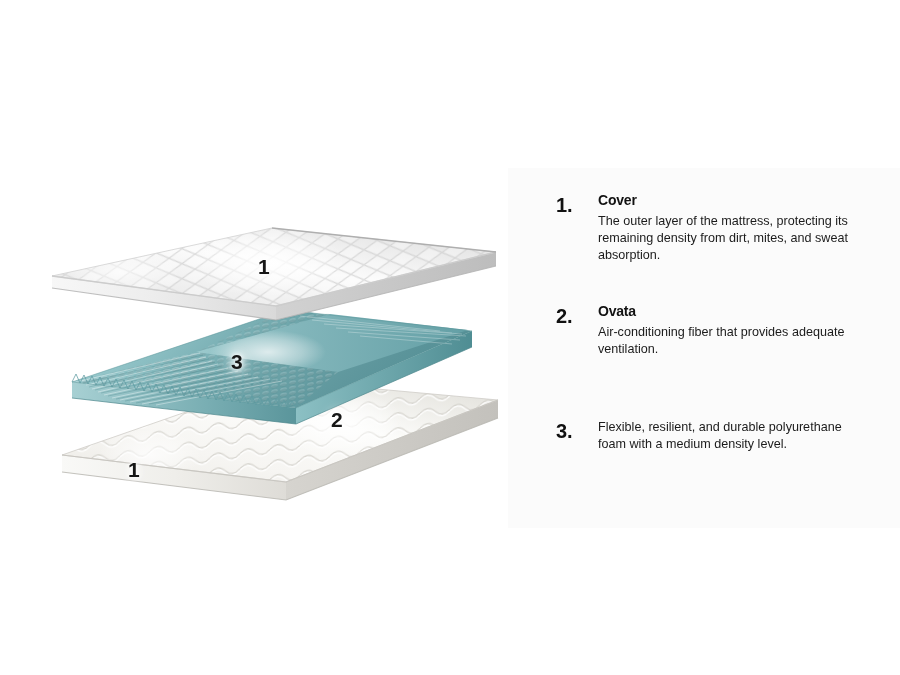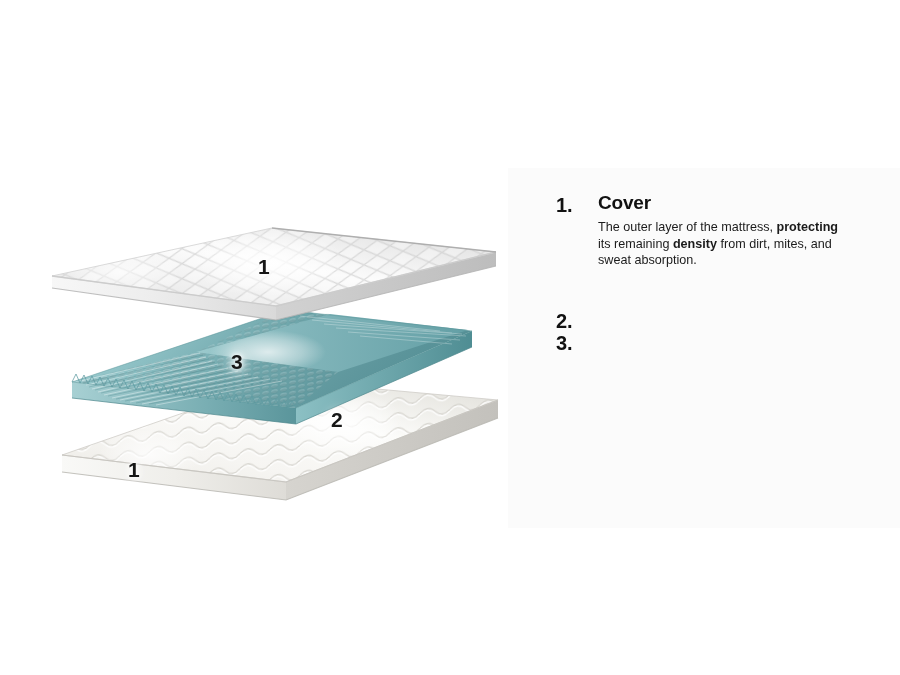--- a/index.html
+++ b/index.html
@@ -27,29 +27,29 @@
   .info-item{position:relative;margin-bottom:24px;}
   .info-item .idx{
     position:absolute;left:0;top:1px;
     font-size:20px;font-weight:bold;color:#111;
     letter-spacing:-0.2px;
     font-family:"Liberation Sans", sans-serif;
   }
   .info-item .body{margin-left:42px;}
   .info-item h3{
     margin:0 0 5px 0;
-    font-size:19px;font-weight:bold;color:#111;
+    font-size:14px;font-weight:bold;color:#111;
     letter-spacing:-0.2px;line-height:1.1;
   }
   .info-item p{
     margin:0;
     font-size:12.6px;line-height:1.33;color:#1b1b1b;
     max-width:250px;
   }
-  .info-item p b{font-weight:bold;}
+  .info-item p b{font-weight:normal;}
 
   
   #item-1{margin-bottom:40px;}
   #item-2{margin-bottom:62px;}
 
   
   .layers{position:absolute;left:0;top:0;width:520px;height:560px;}
   .layers svg{position:absolute;left:0;top:0;}
 
   .num-badge{
@@ -275,23 +275,26 @@
       <span class="idx">1.</span>
       <div class="body">
         <h3>Cover</h3>
         <p>The outer layer of the mattress, <b>protecting</b> its remaining <b>density</b> from dirt, mites, and sweat absorption.</p>
       </div>
     </div>
 
     <div class="info-item" id="item-2">
       <span class="idx">2.</span>
       <div class="body">
+        <h3>Ovata</h3>
+        <p>Air-conditioning fiber that <b>provides</b> adequate <b>ventilation.</b></p>
       </div>
     </div>
 
     <div class="info-item" id="item-3">
       <span class="idx">3.</span>
       <div class="body">
+        <p>Flexible, resilient, and <b>durable polyurethane</b> foam with a medium density level.</p>
       </div>
     </div>
 
   </div>
 </div>
 
 </body></html>

